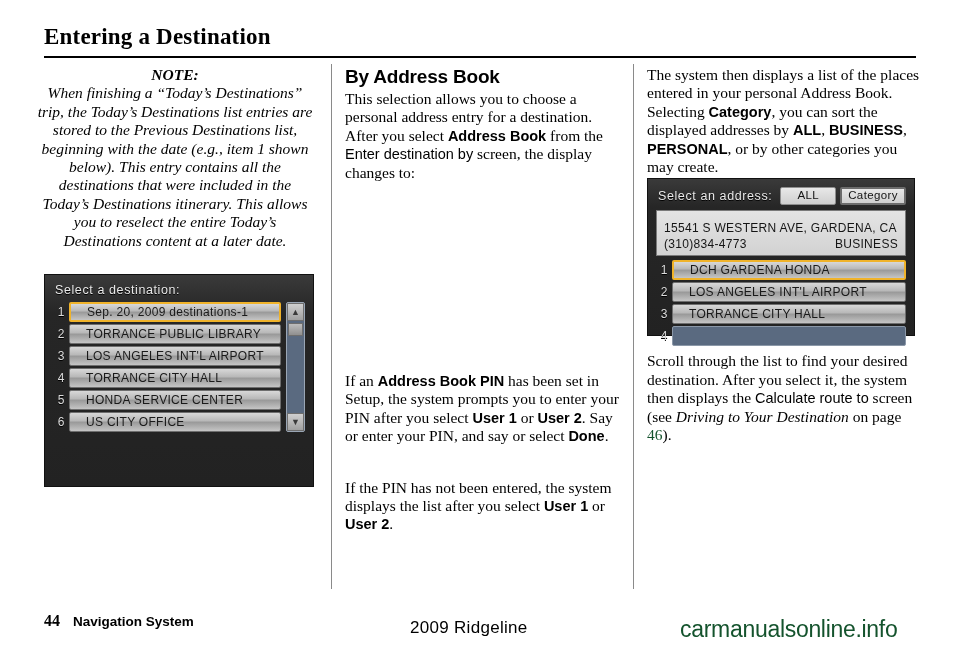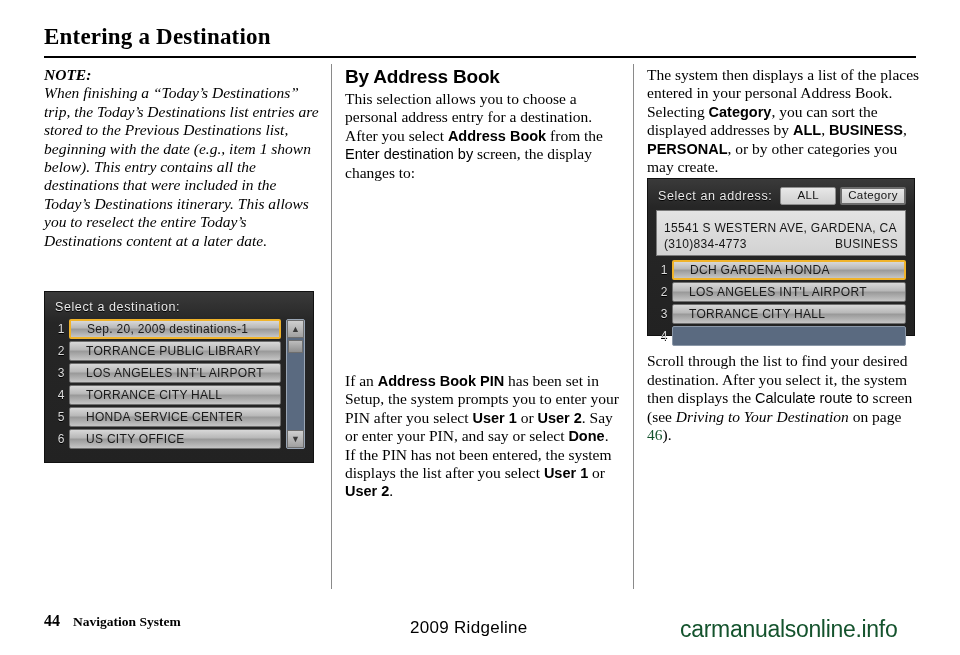--- a/index.html
+++ b/index.html
@@ -44,32 +44,32 @@
     background: #8a8a8a;
   }
   #divider-1 { left: 331px; }
   #divider-2 { left: 633px; }
 
   
   .column {
     position: absolute;
     top: 66px;
   }
-  #col-left  { left: 44px;  width: 278px; }
+  #col-left  { left: 36px;  width: 278px; text-align: center; }
   #col-mid   { left: 345px; width: 278px; }
   #col-right { left: 647px; width: 278px; }
 
   p.body-text {
     margin: 0 0 0 0;
     font-family: "Liberation Serif", serif;
     font-size: 15.5px;
     line-height: 18.4px;
     text-align: left;
   }
-  p.body-text + p.body-text { margin-top: 0; }
+  p.body-text + p.body-text { margin-top: 33px; }
 
   .note-block {
     font-family: "Liberation Serif", serif;
     font-style: italic;
     font-size: 15.5px;
     line-height: 18.4px;
   }
   .note-block .note-label {
     font-weight: bold;
     font-style: italic;
@@ -186,23 +186,23 @@
     margin: 2px 1px;
     background: linear-gradient(180deg, #bdbdbd 0%, #8f8f8f 100%);
     border: 1px solid #6e6e6e;
     box-sizing: border-box;
   }
   .scroll-mid { flex: 1 1 auto; }
 
   
   #nav-screen-left {
     left: 44px;
-    top: 291px;
+    top: 274px;
     width: 270px;
-    height: 172px;
+    height: 213px;
   }
   #nav-screen-left .nav-rows { padding-right: 24px; }
 
   
   #nav-screen-right {
     left: 647px;
     top: 178px;
     width: 268px;
     height: 158px;
   }
@@ -250,21 +250,21 @@
     top: 612px;
     font-family: "Liberation Serif", serif;
     font-weight: bold;
     font-size: 16px;
     text-align: right;
   }
   #footer-section {
     position: absolute;
     left: 73px;
     top: 614px;
-    font-family: Liberation Serif, serif;
+    font-family: Liberation Sans, sans-serif;
     font-weight: bold;
     font-size: 13.5px;
   }
   #footer-model {
     position: absolute;
     left: 410px;
     top: 618px;
     font-family: "Liberation Sans", sans-serif;
     font-size: 17px;
     letter-spacing: 0.3px;

